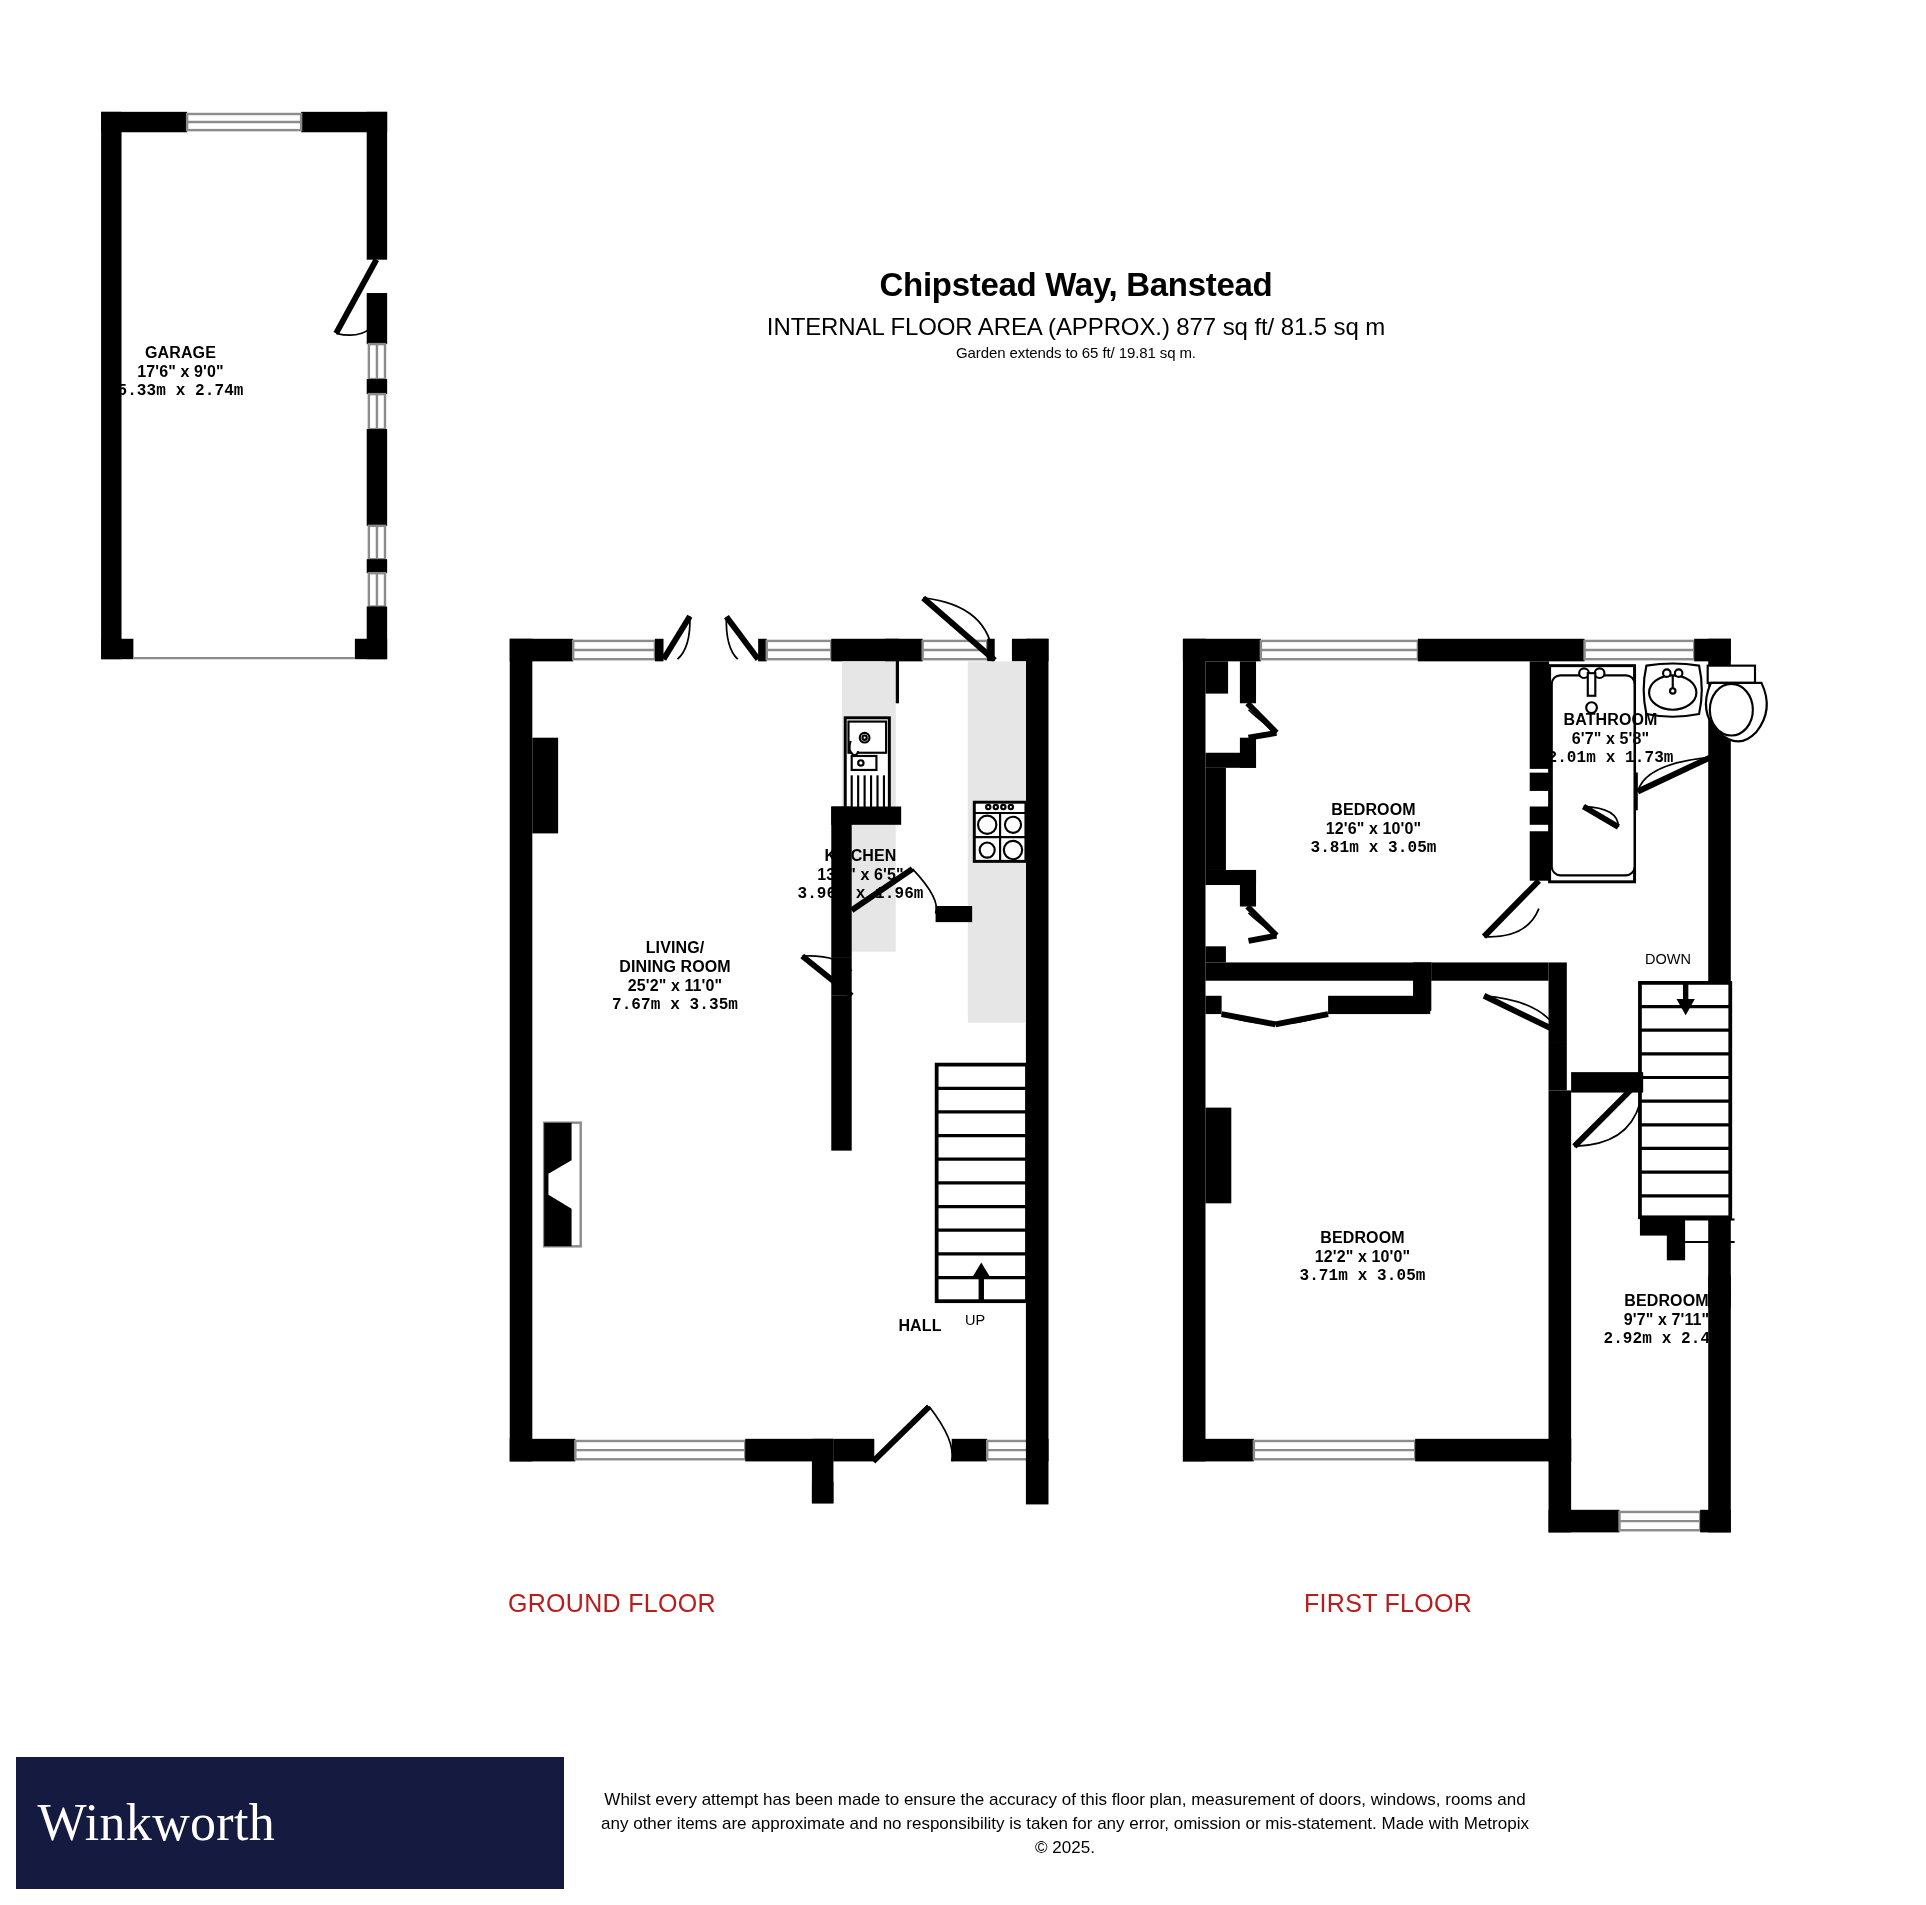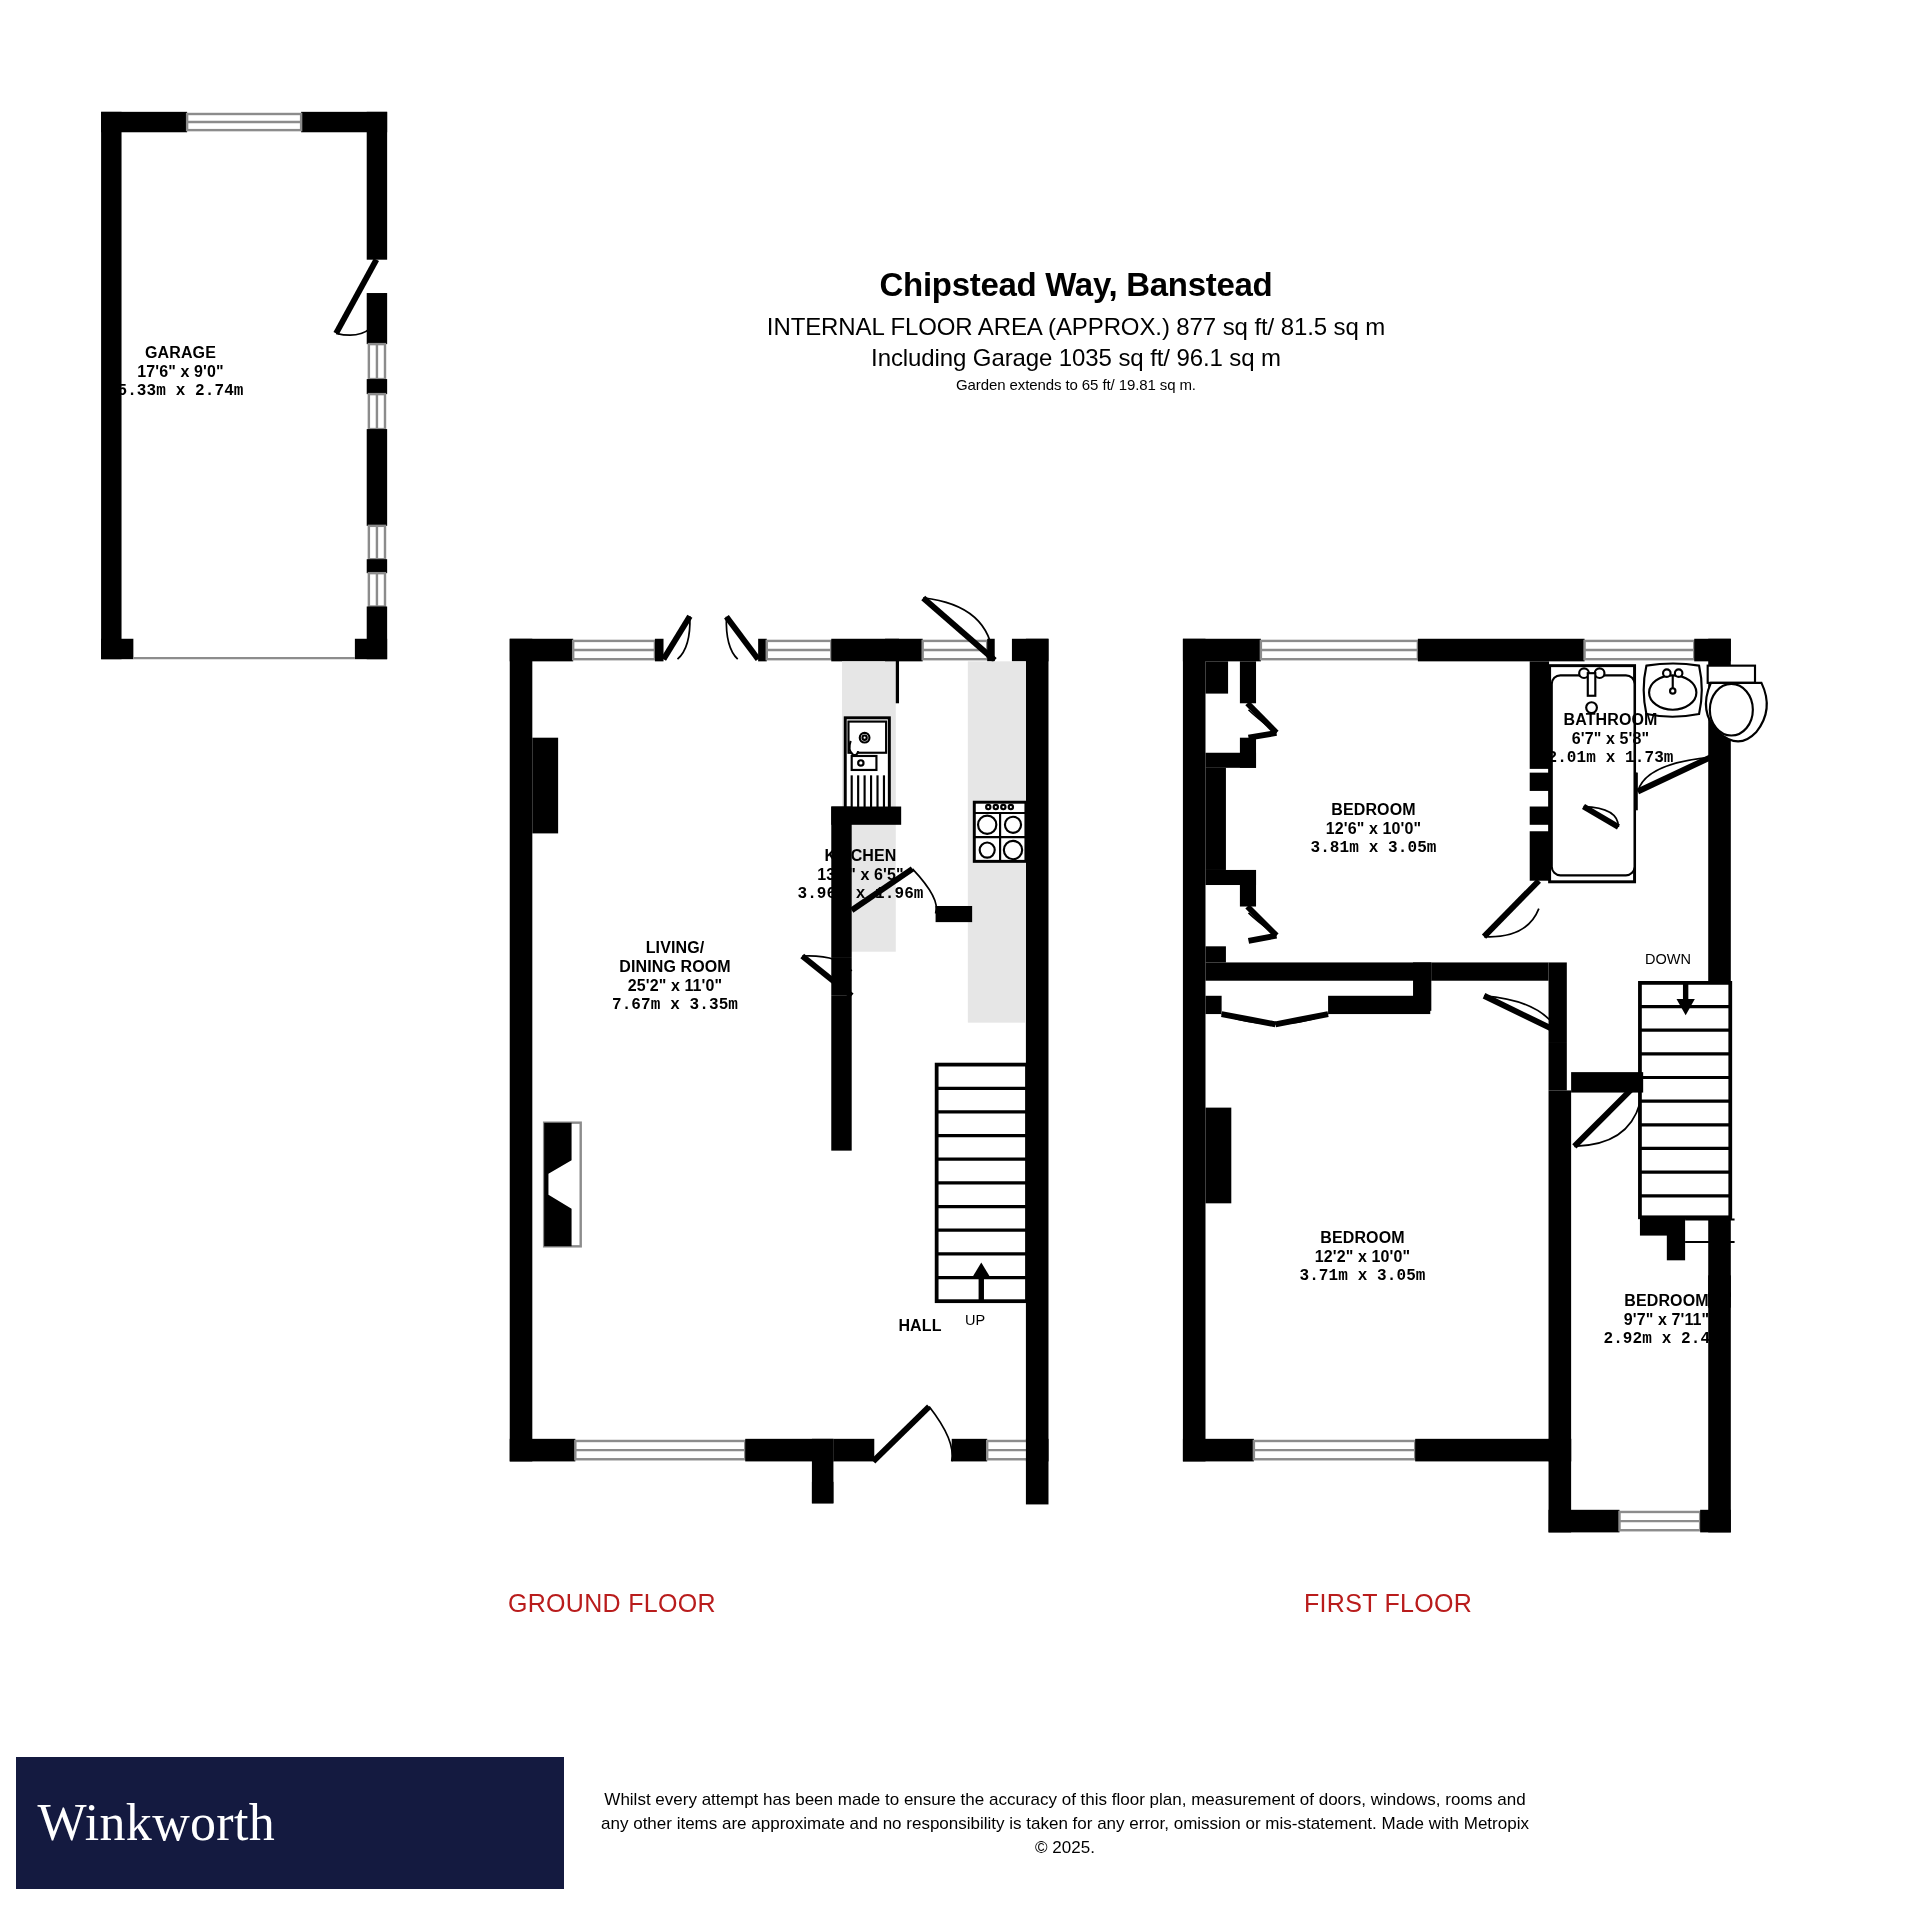--- a/index.html
+++ b/index.html
@@ -475,21 +475,20 @@
       <rect class="wall" x="3162" y="2808" width="57" height="42"></rect>
 
       <rect class="wall" x="3177" y="2372" width="42" height="60"></rect>
     </g>
 
   </svg>
 
   <div id="title-block">
     <div class="addr">Chipstead Way, Banstead</div>
     <div class="ln">INTERNAL FLOOR AREA (APPROX.) 877 sq ft/ 81.5 sq m</div>
-    <div class="ln">Including Garage 1035 sq ft/ 96.1 sq m</div>
     <div class="ln small">Garden extends to 65 ft/ 19.81 sq m.</div>
   </div>
 
   <div class="room-label" style="left:30px; top:344px; width:301px;">
     <div class="rl-name">GARAGE</div>
     <div class="rl-imp">17'6"  x 9'0"</div>
     <div class="rl-met">5.33m  x 2.74m</div>
   </div>
 
   <div class="room-label" style="left:753px; top:847px; width:215px;">

